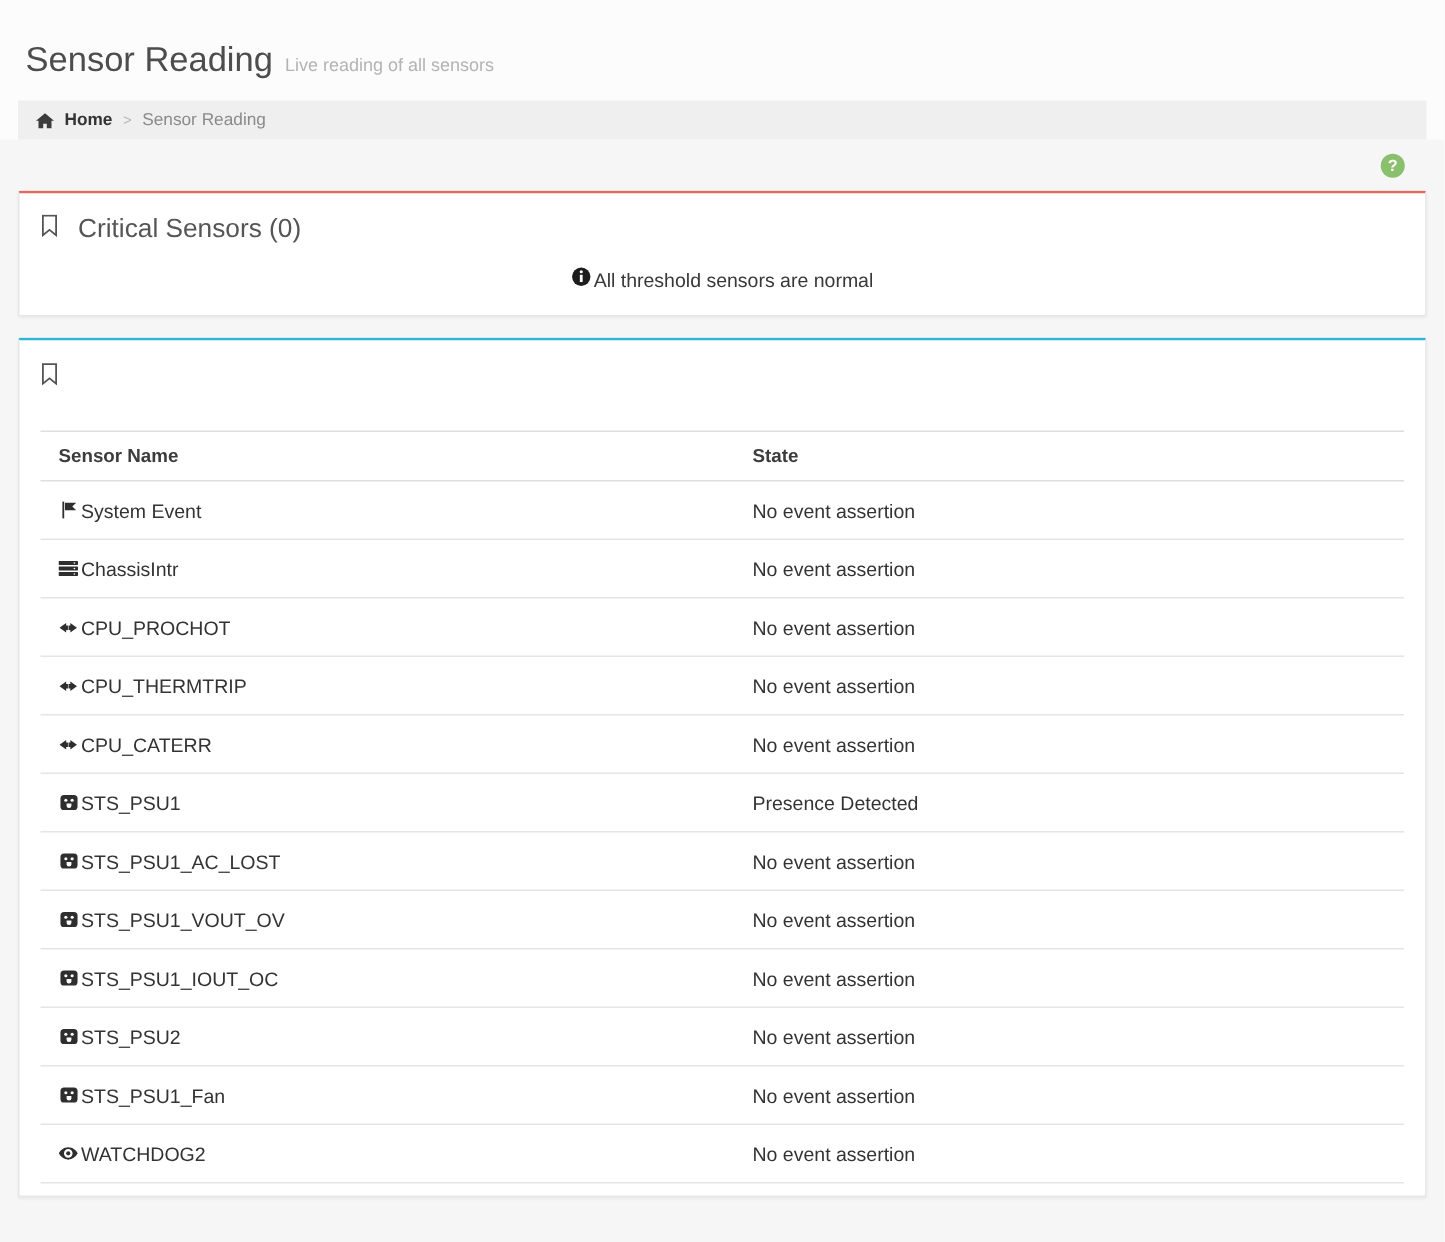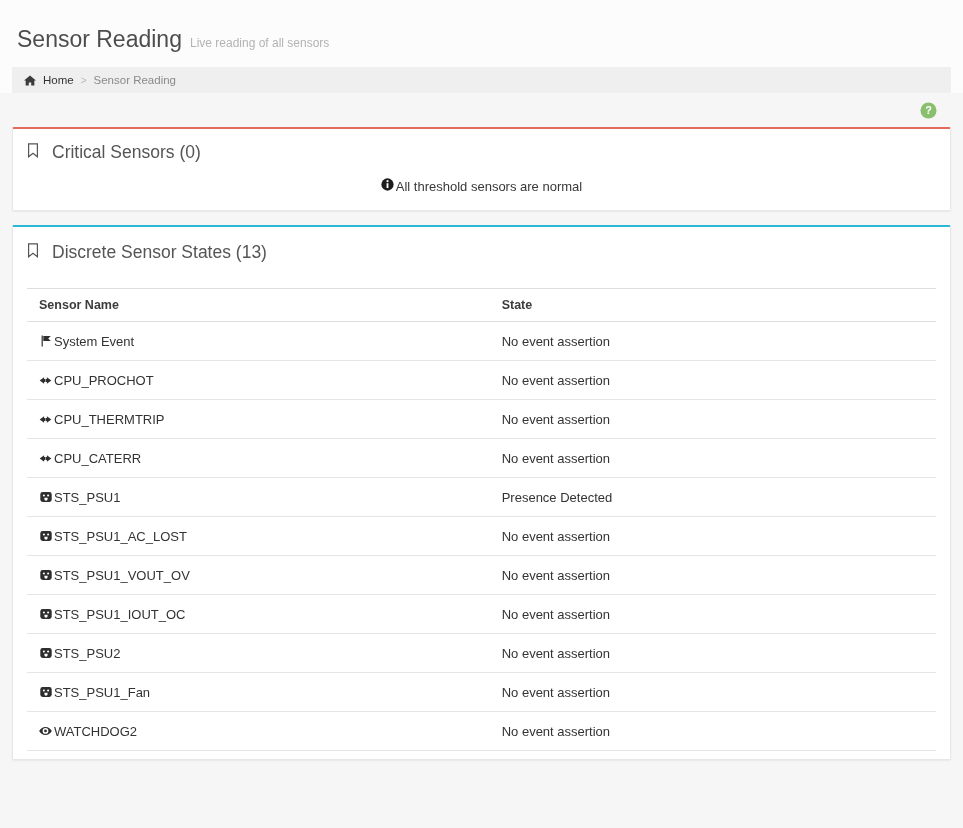--- a/index.html
+++ b/index.html
@@ -13,21 +13,21 @@
   .top-area { background:#fcfcfc; padding-top:26px; }
   .page-header { padding:0 17px 14px 17px; display:flex; align-items:baseline; }
   .page-title { font-size:23px; font-weight:400; color:#4d4d4d; }
   .page-subtitle { font-size:12px; color:#b3b3b3; margin-left:8px; }
   .breadcrumb {
     margin:0 12px; height:26px; background:#efefef;
     display:flex; align-items:center; padding-left:12px;
     font-size:11.5px; gap:7px;
   }
   .breadcrumb .home-ic { display:inline-flex; }
-  .crumb-home { color:#333; font-weight:400; }
+  .crumb-home { color:#333; font-weight:700; }
   .crumb-sep { color:#b8b8b8; font-size:10px; }
   .crumb-current { color:#8a8a8a; }
 
   .content { padding:0 12px; }
   .help-row { height:34px; display:flex; justify-content:flex-end; align-items:center; padding-right:14px; }
   .help-btn { display:inline-flex; cursor:pointer; }
 
   .panel {
     background:#fff;
     border:1px solid #e7e7e7;
@@ -110,21 +110,20 @@
     </div>
   </div>
 
   <div class="panel discrete">
     <div class="panel-title-row">
       <span>
         <svg width="12" height="15" viewBox="0 0 12 15">
             <path fill="none" stroke="#555" stroke-width="1.2" d="M1.6.8h8.8v13L6 10.2 1.6 13.8z"></path>
           </svg>
       </span>
-      <span class="panel-title">Discrete Sensor States (13)</span>
     </div>
     <table class="sensor-table">
       <thead>
         <tr>
           <th class="col-name">Sensor Name</th>
           <th class="col-state">State</th>
         </tr>
       </thead>
       <tbody id="sensor-rows">
           <tr>
@@ -138,20 +137,40 @@
                 </span>
                 <span>System Event</span>
               </div>
             </td>
             <td>No event assertion</td>
           </tr>
           <tr>
             <td>
               <div class="name-cell">
                 <span class="row-icon">
+                  <svg width="13" height="12" viewBox="0 0 13 12" fill="#2e2e2e">
+                    <rect y="1" width="13" height="2.7" rx=".5"></rect>
+                    <rect y="4.65" width="13" height="2.7" rx=".5"></rect>
+                    <rect y="8.3" width="13" height="2.7" rx=".5"></rect>
+                    <g fill="#fff">
+                      <circle cx="10.6" cy="2.35" r=".55"></circle>
+                      <circle cx="10.6" cy="6" r=".55"></circle>
+                      <circle cx="10.6" cy="9.65" r=".55"></circle>
+                    </g>
+                  </svg>
+                </span>
+                <span>ChassisIntr</span>
+              </div>
+            </td>
+            <td>No event assertion</td>
+          </tr>
+          <tr>
+            <td>
+              <div class="name-cell">
+                <span class="row-icon">
                   <svg width="13" height="11" viewBox="0 0 13 11" fill="#2e2e2e">
                     <path d="M5.1 2.3v1.7h1.2v3H5.1v1.7L.7 5.5z"></path>
                     <path d="M7.9 2.3v1.7H6.7v3h1.2v1.7l4.4-3.2z"></path>
                   </svg>
                 </span>
                 <span>CPU_PROCHOT</span>
               </div>
             </td>
             <td>No event assertion</td>
           </tr>

